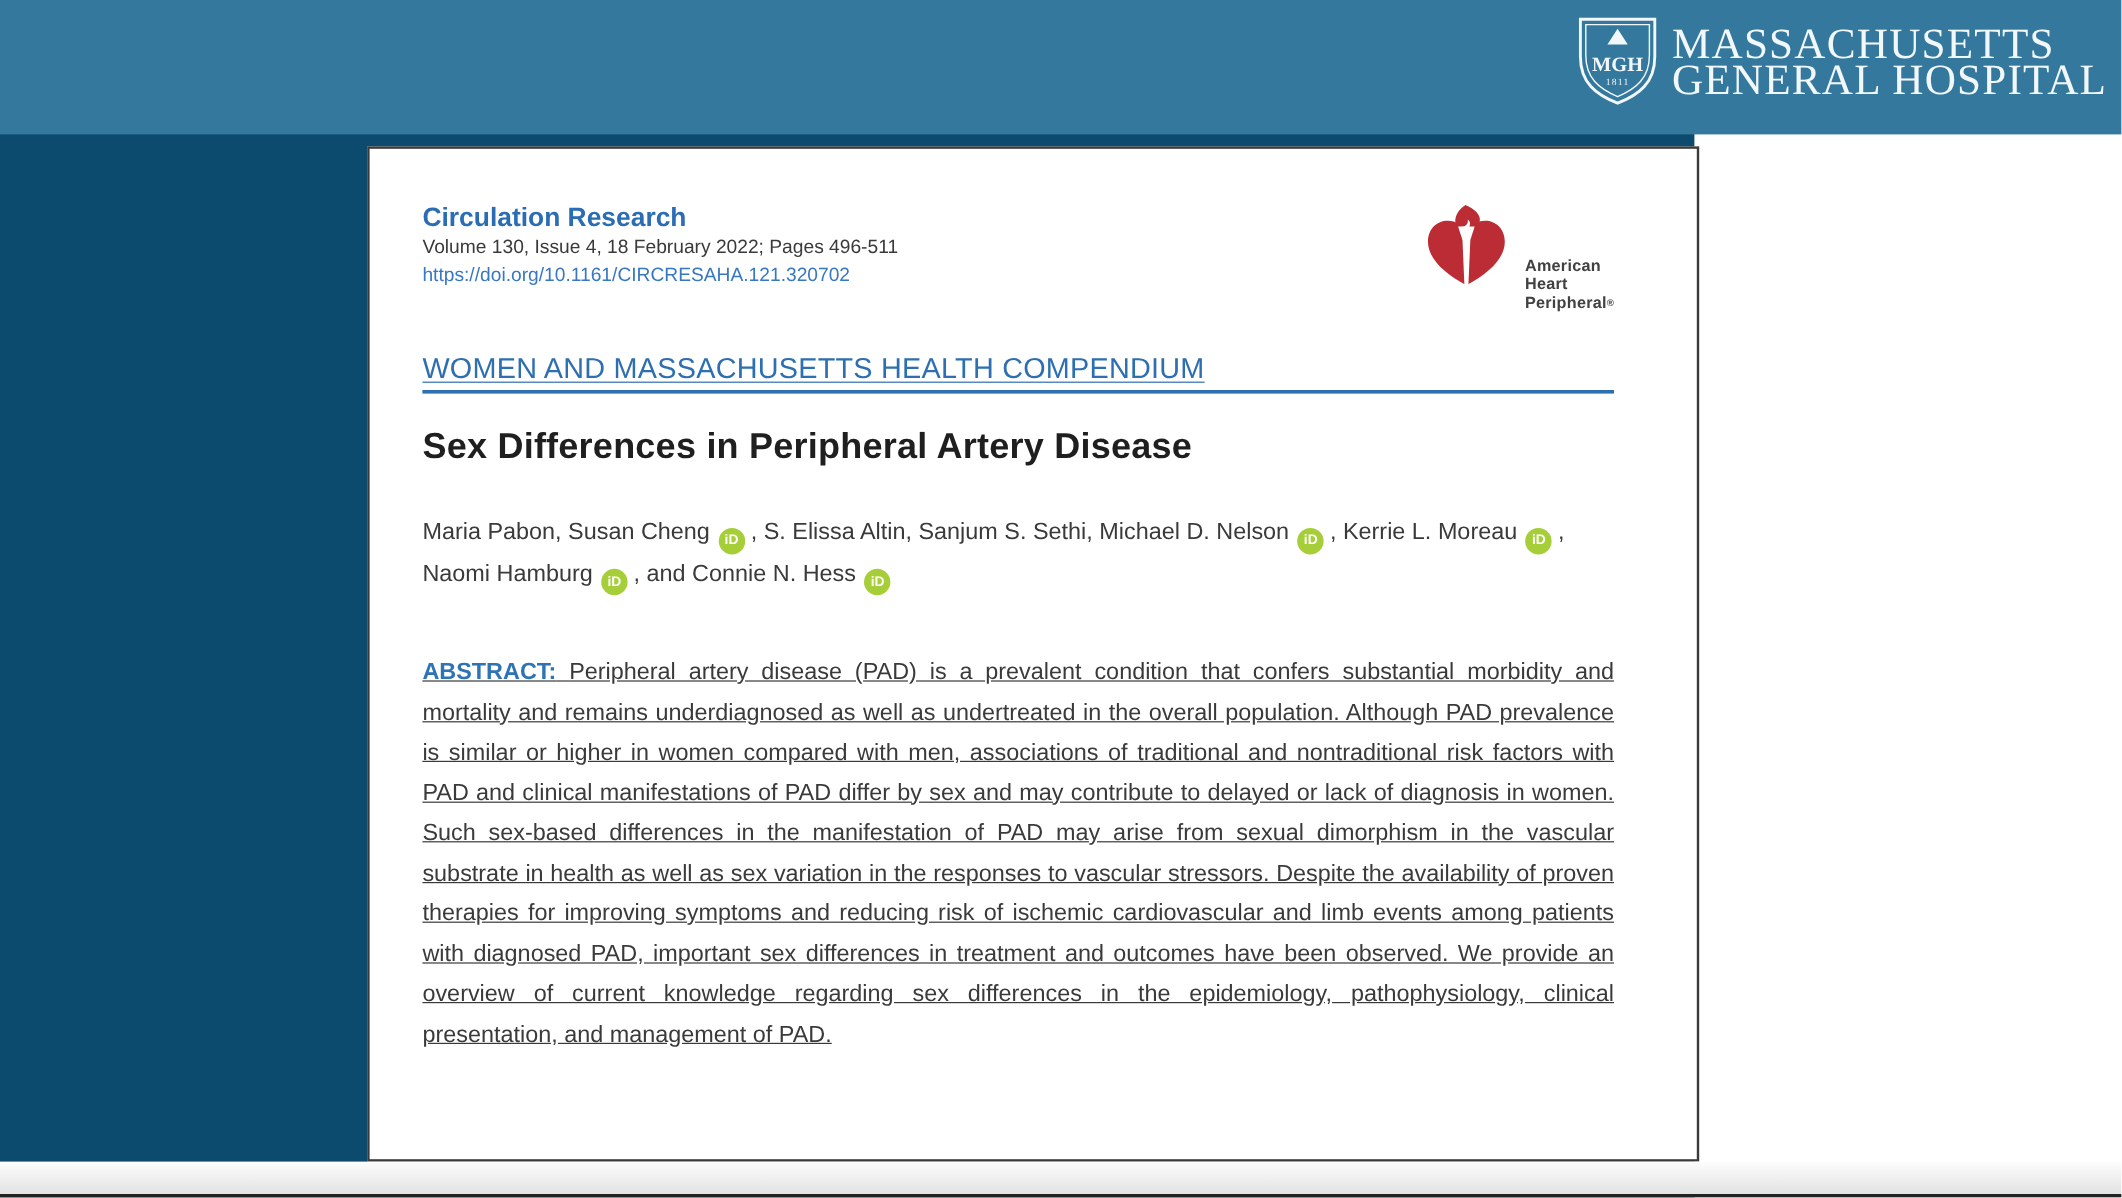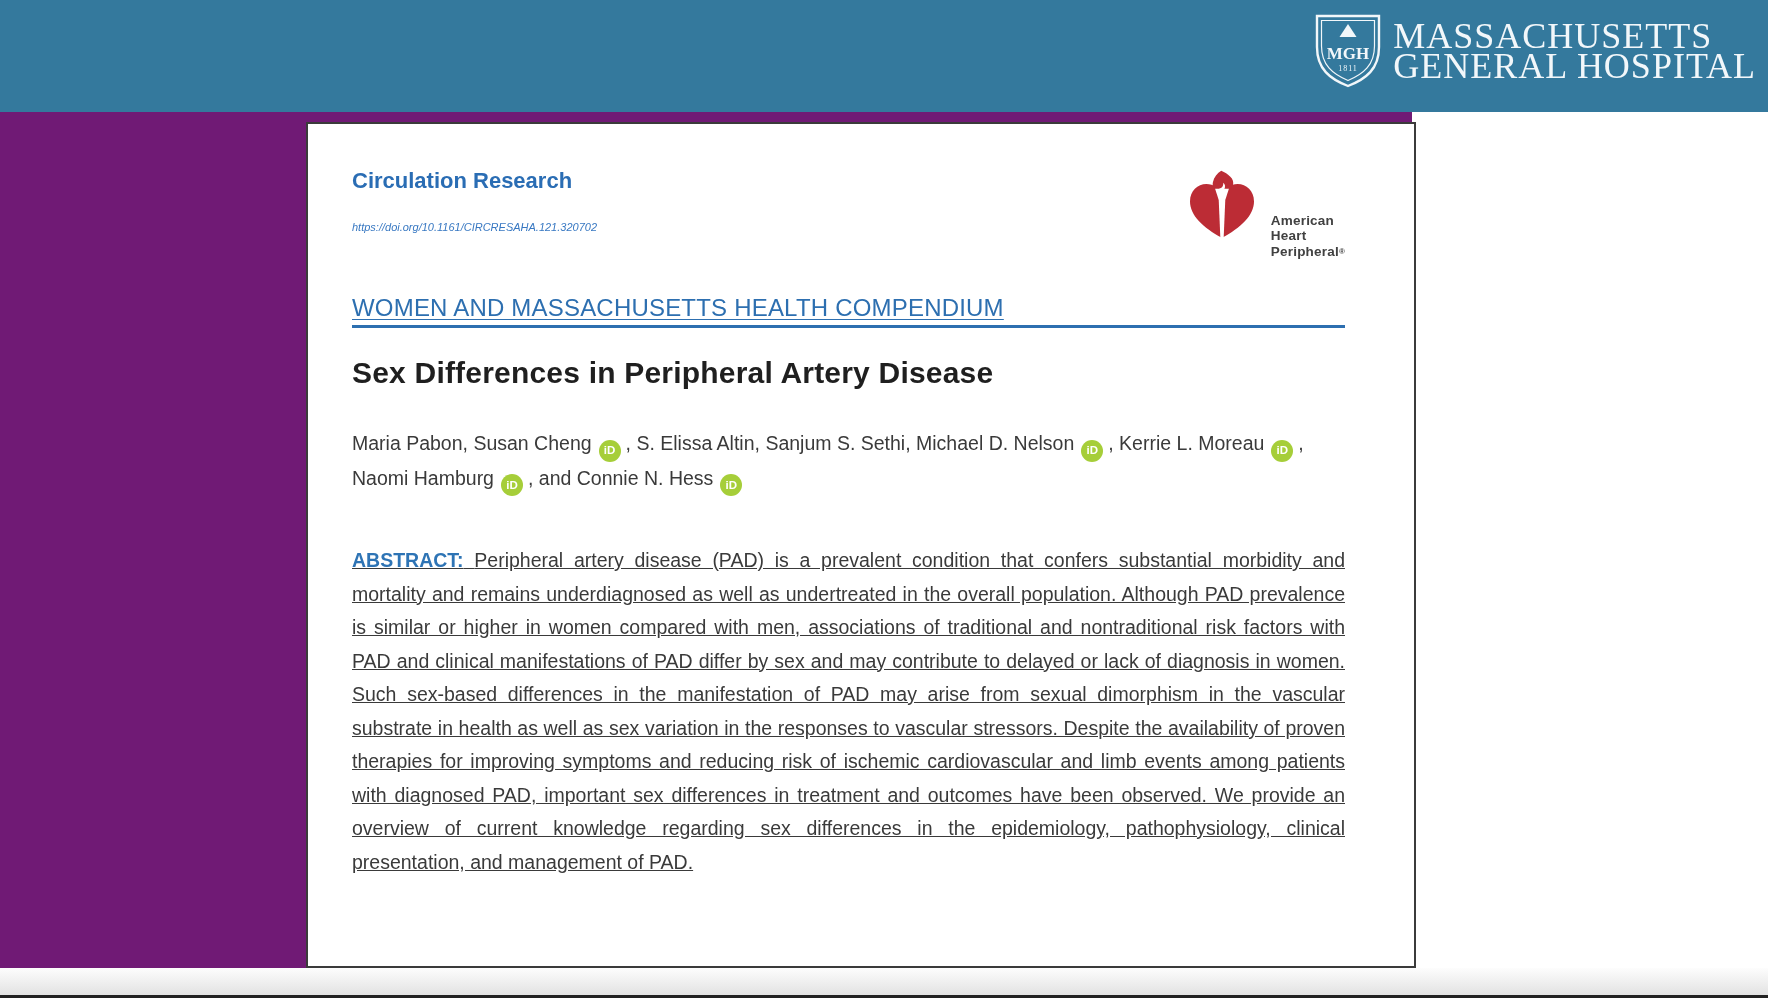--- a/index.html
+++ b/index.html
@@ -9,39 +9,39 @@
     --link-blue:#3878c2;
     --label-blue:#2e74b5;
     --orcid-green:#a6ce39;
     --aha-red:#bc2c35;
     --text-dark:#3a3a3a;
     --border-dark:#3b3b3b;
   }
   *{margin:0;padding:0;box-sizing:border-box;}
   html,body{width:1768px;height:998px;overflow:hidden;background:#ffffff;
     font-family:"Liberation Sans","DejaVu Sans",sans-serif;}
-  .stage{position:relative;width:1412px;height:998px;background:#701a75;}
+  .stage{position:relative;width:1412px;height:998px;background:#0c4a6e;}
 
   
   .banner{position:absolute;left:0;top:0;width:1768px;height:112px;background:var(--teal);}
   .mgh{position:absolute;top:13px;right:12px;display:flex;align-items:flex-start;gap:11px;}
   .mgh svg{display:block;}
   .mgh-name{color:#f2f7fa;font-family:"Liberation Serif","DejaVu Serif",serif;
     font-size:36px;line-height:30px;letter-spacing:1px;margin-top:8px;white-space:nowrap;}
 
   
   .card{position:absolute;left:306px;top:122px;width:1110px;height:846px;background:#ffffff;
     border:2px solid var(--border-dark);}
   .content{position:absolute;left:44px;top:0;width:993px;height:100%;}
 
   .journal{position:absolute;left:0;top:44px;font-size:22px;font-weight:bold;
     color:var(--journal-blue);cursor:pointer;}
   .citation{position:absolute;left:0;top:74px;font-size:16px;color:var(--text-dark);}
-  .doi{position:absolute;left:0;top:97px;font-size:11px;color:var(--link-blue);
-    text-decoration:none;cursor:pointer;font-style:italic;}
+  .doi{position:absolute;left:0;top:97px;font-size:16px;color:var(--link-blue);
+    text-decoration:none;cursor:pointer;}
 
   .aha{position:absolute;right:0;top:34px;display:flex;align-items:flex-end;}
   .aha-text{margin:44px 0 0 9px;font-size:13.5px;line-height:15.5px;font-weight:bold;
     color:#414141;letter-spacing:.2px;}
   .aha-text .reg{font-size:8px;vertical-align:2px;}
 
   .section-heading{position:absolute;left:0;top:170px;width:993px;
     font-size:24px;color:var(--heading-blue);letter-spacing:.2px;
     padding-bottom:3px;border-bottom:3px solid var(--heading-blue);
     text-decoration:underline;text-underline-offset:3px;text-decoration-thickness:1px;
@@ -86,20 +86,21 @@
         <div>MASSACHUSETTS</div>
         <div>GENERAL HOSPITAL</div>
       </div>
     </div>
   </div>
 
   <div class="card">
     <div class="content">
 
       <div class="journal">Circulation Research</div>
+      <div class="citation">Volume 130, Issue 4, 18 February 2022; Pages 496-511</div>
       <a class="doi">https://doi.org/10.1161/CIRCRESAHA.121.320702</a>
 
       <div class="aha">
         <span>
           <svg width="80" height="97" viewBox="0 0 110 100">
             <path d="M55 93 C29 79 11 62 11 43 C11 28 21.5 19 33.5 19 C43.5 19 51 24.5 55 33
                      C59 24.5 66.5 19 76.5 19 C88.5 19 99 28 99 43 C99 62 81 79 55 93 Z" fill="var(--aha-red)"></path>
             <path d="M54 1 C63 5 73 12 70 21 C68.5 25.5 63 28 58 26.5 C60 23 59.5 19.5 56.5 17.5
                      C57.5 21.5 55 25 50.5 26 C45 27 41 22.5 42.5 16.5 C44 9.5 48.5 4.5 54 1 Z" fill="var(--aha-red)"></path>
             <polygon points="45.5,25.5 64.5,25.5 59.5,41 50.5,41" fill="#ffffff"></polygon>

